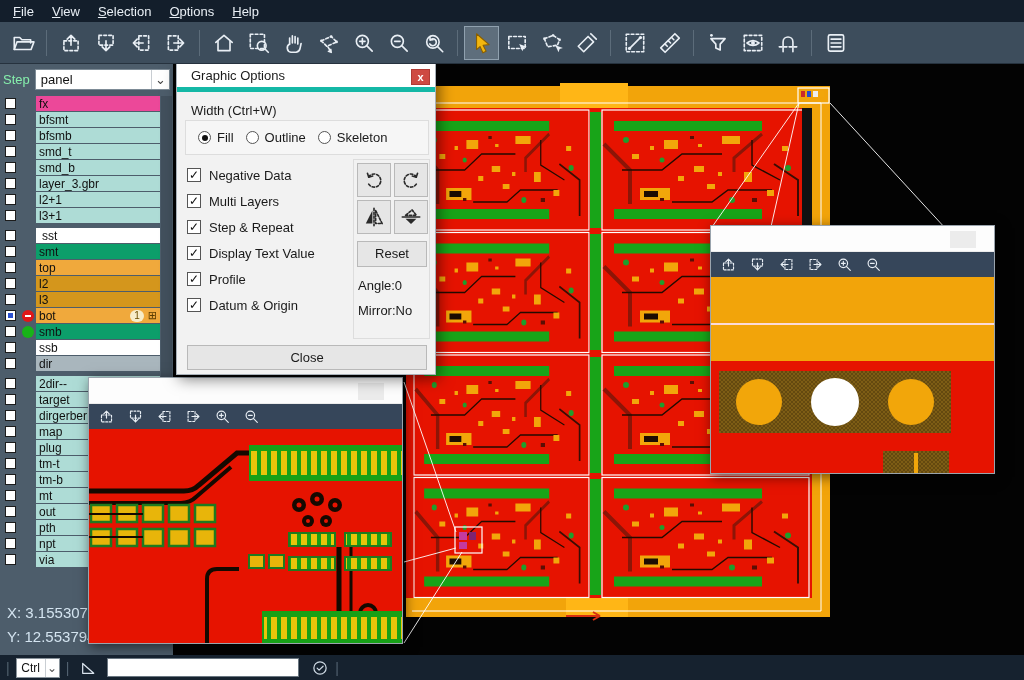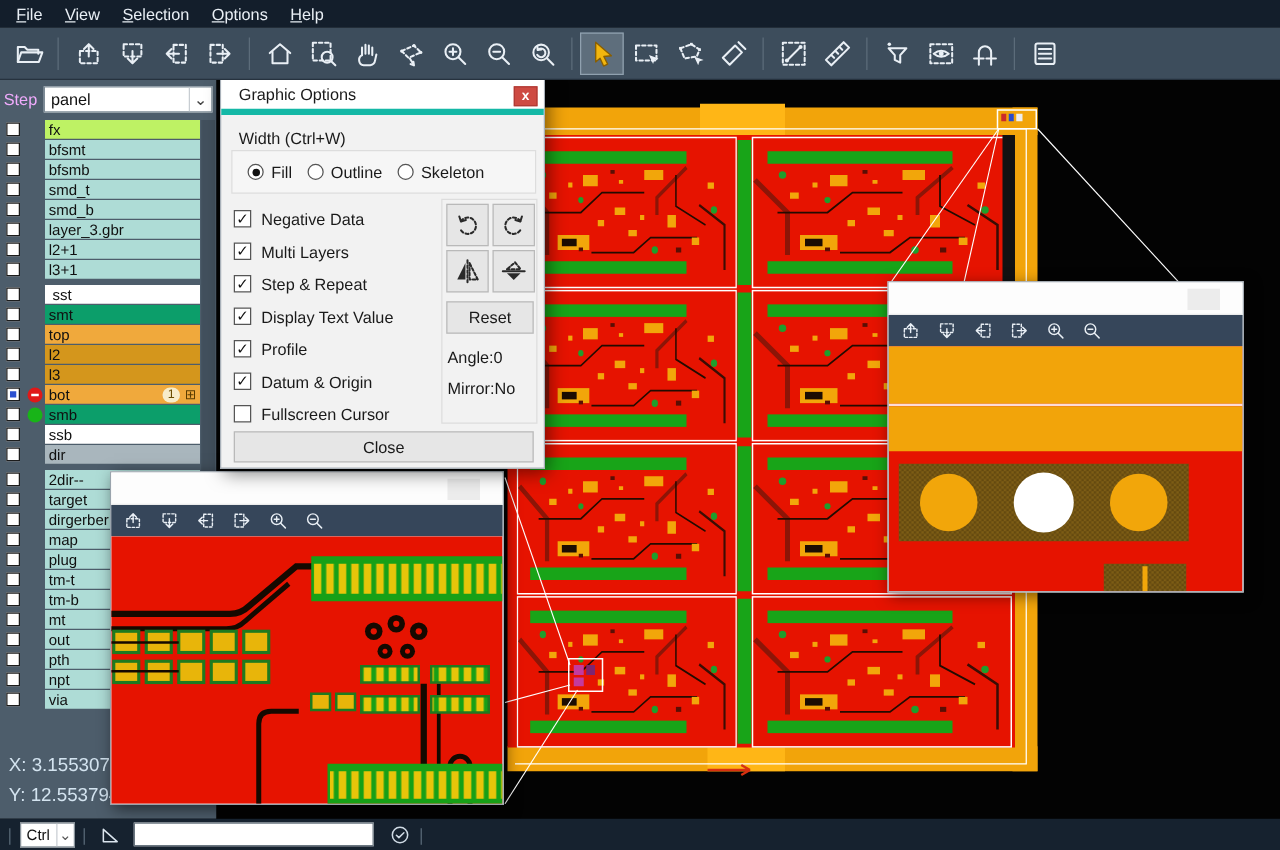--- a/index.html
+++ b/index.html
@@ -19,21 +19,21 @@
              padding-left:5px; z-index:60; }
   .tbtn { width:35px; height:34px; display:flex; align-items:center; justify-content:center;
           color:#e9eff5; border:1px solid transparent; }
   .tbtn.active { background:#5e6e7c; border:1px solid #90a1af; }
   .tsep { width:1px; height:26px; background:#5c6c7a; margin:0 6px; }
   .tbtn svg { display:block; }
 
   
   #sidebar { left:0; top:64px; width:173px; height:591px; background:#4d5d6b; z-index:5; }
   #steprow { display:flex; align-items:center; height:30px; padding:0 3px; gap:5px; }
-  #steplabel { color:#f0abfc; font-size:13px; }
+  #steplabel { color:#86efac; font-size:13px; }
   #stepselect { flex:1; height:21px; background:#fff; border:1px solid #7d8b96;
                 display:flex; align-items:center; justify-content:space-between;
                 font-size:13px; color:#111; padding-left:5px; }
   #stepselect .chev { width:18px; height:19px; border-left:1px solid #c8cdd2;
                 display:flex; align-items:center; justify-content:center; color:#444; }
   #layerlist { position:absolute; left:0; top:32px; width:160px; }
   .lgroup { margin-bottom:5px; }
   .lrow { height:15px; margin-bottom:1px; display:flex; align-items:center; }
   .cbcell { width:20px; display:flex; justify-content:center; }
   .cb { width:11px; height:11px; background:#fff; border:1px solid #1c1c1c; position:relative; }
@@ -410,21 +410,21 @@
       <span class="chev">⌄</span>
     </div>
   </div>
   <div id="layerlist">
       <div class="lgroup">
         <div class="lrow">
           <div class="cbcell">
             <div class="cb"></div>
           </div>
           <div class="dotcell"></div>
-          <div class="namecell" style="background: #bef264;">
+          <div class="namecell" style="background: #ec4899;">
             <span>fx</span>
           </div>
         </div>
         <div class="lrow">
           <div class="cbcell">
             <div class="cb"></div>
           </div>
           <div class="dotcell"></div>
           <div class="namecell" style="background: rgb(174, 220, 214);">
             <span>bfsmt</span>
@@ -932,24 +932,20 @@
         <span>Display Text Value</span>
       </div>
       <div class="dchk">
         <div class="dbox">✓</div>
         <span>Profile</span>
       </div>
       <div class="dchk">
         <div class="dbox">✓</div>
         <span>Datum &amp; Origin</span>
       </div>
-      <div class="dchk">
-        <div class="dbox"></div>
-        <span>Fullscreen Cursor</span>
-      </div>
     </div>
   <div id="rightbox">
     <div class="xgrid">
         <div class="xbtn">
           <span style="display: flex;">
             <svg width="24" height="24" viewBox="0 0 22 22" fill="none" stroke="currentColor" stroke-width="1.5" stroke-linecap="round" stroke-linejoin="round">
               <path d="M6.2 8.2 a6 6 0 1 1 -0.6 5.5" stroke-dasharray="2.2 1.8"></path>
               <path d="M5 4.8 L6.2 8.4 L9.8 7.4"></path>
             </svg>
           </span>

